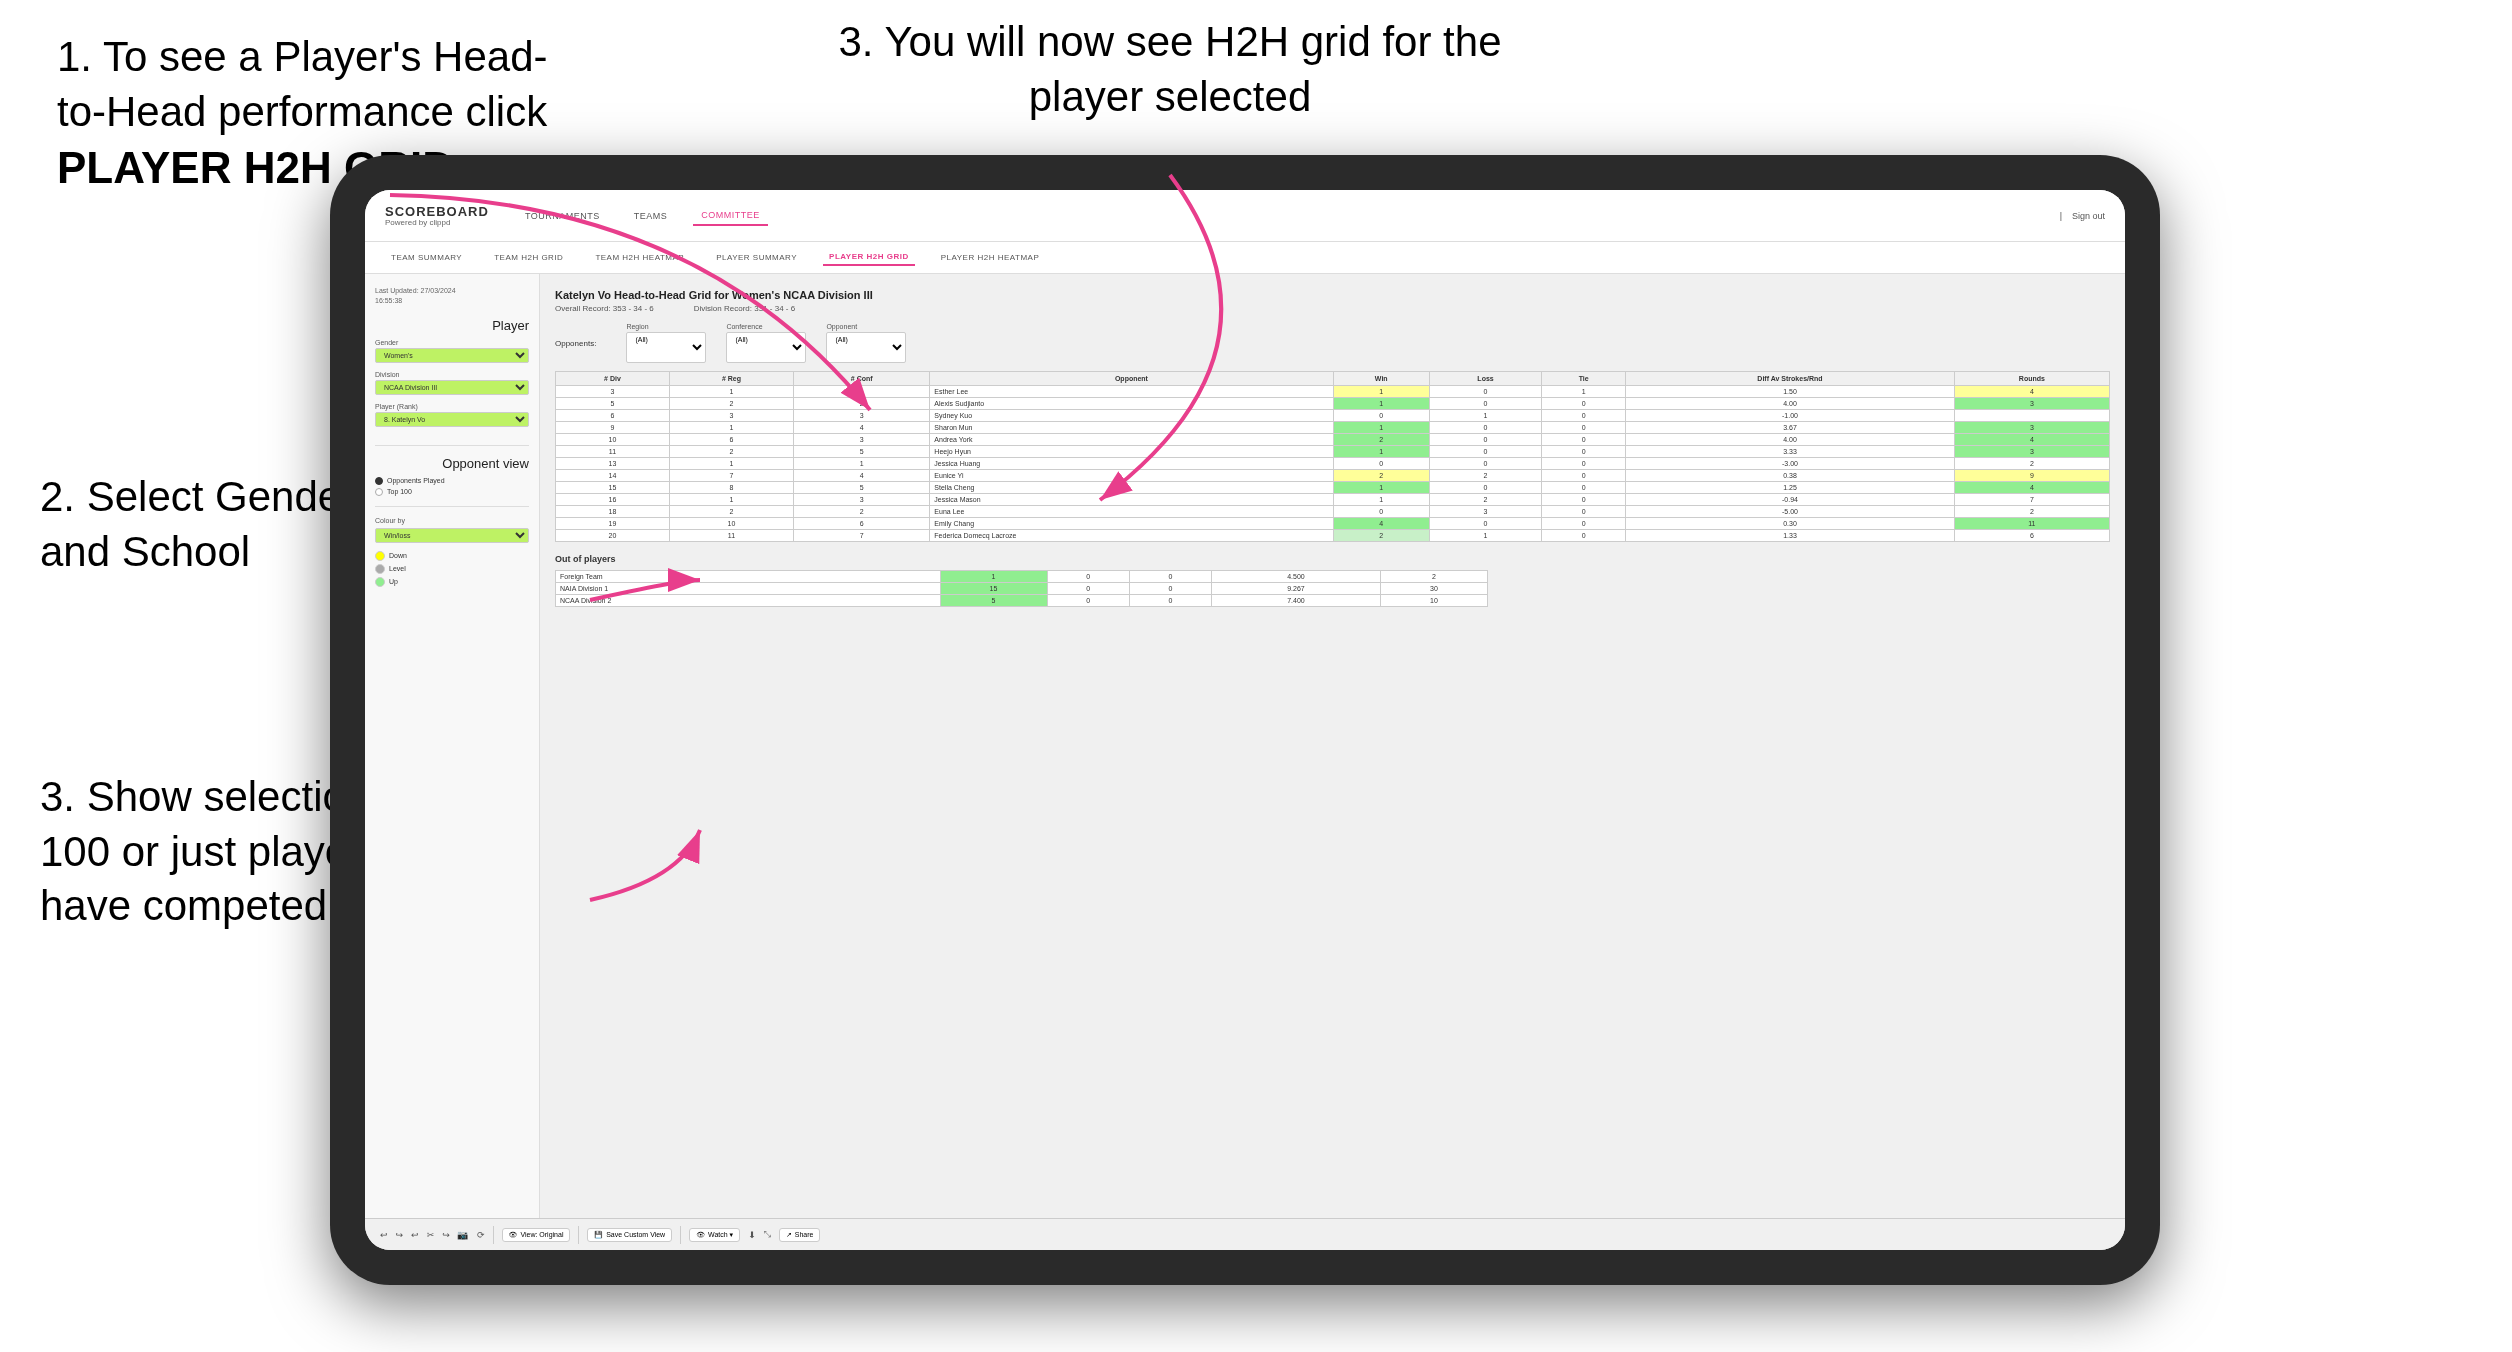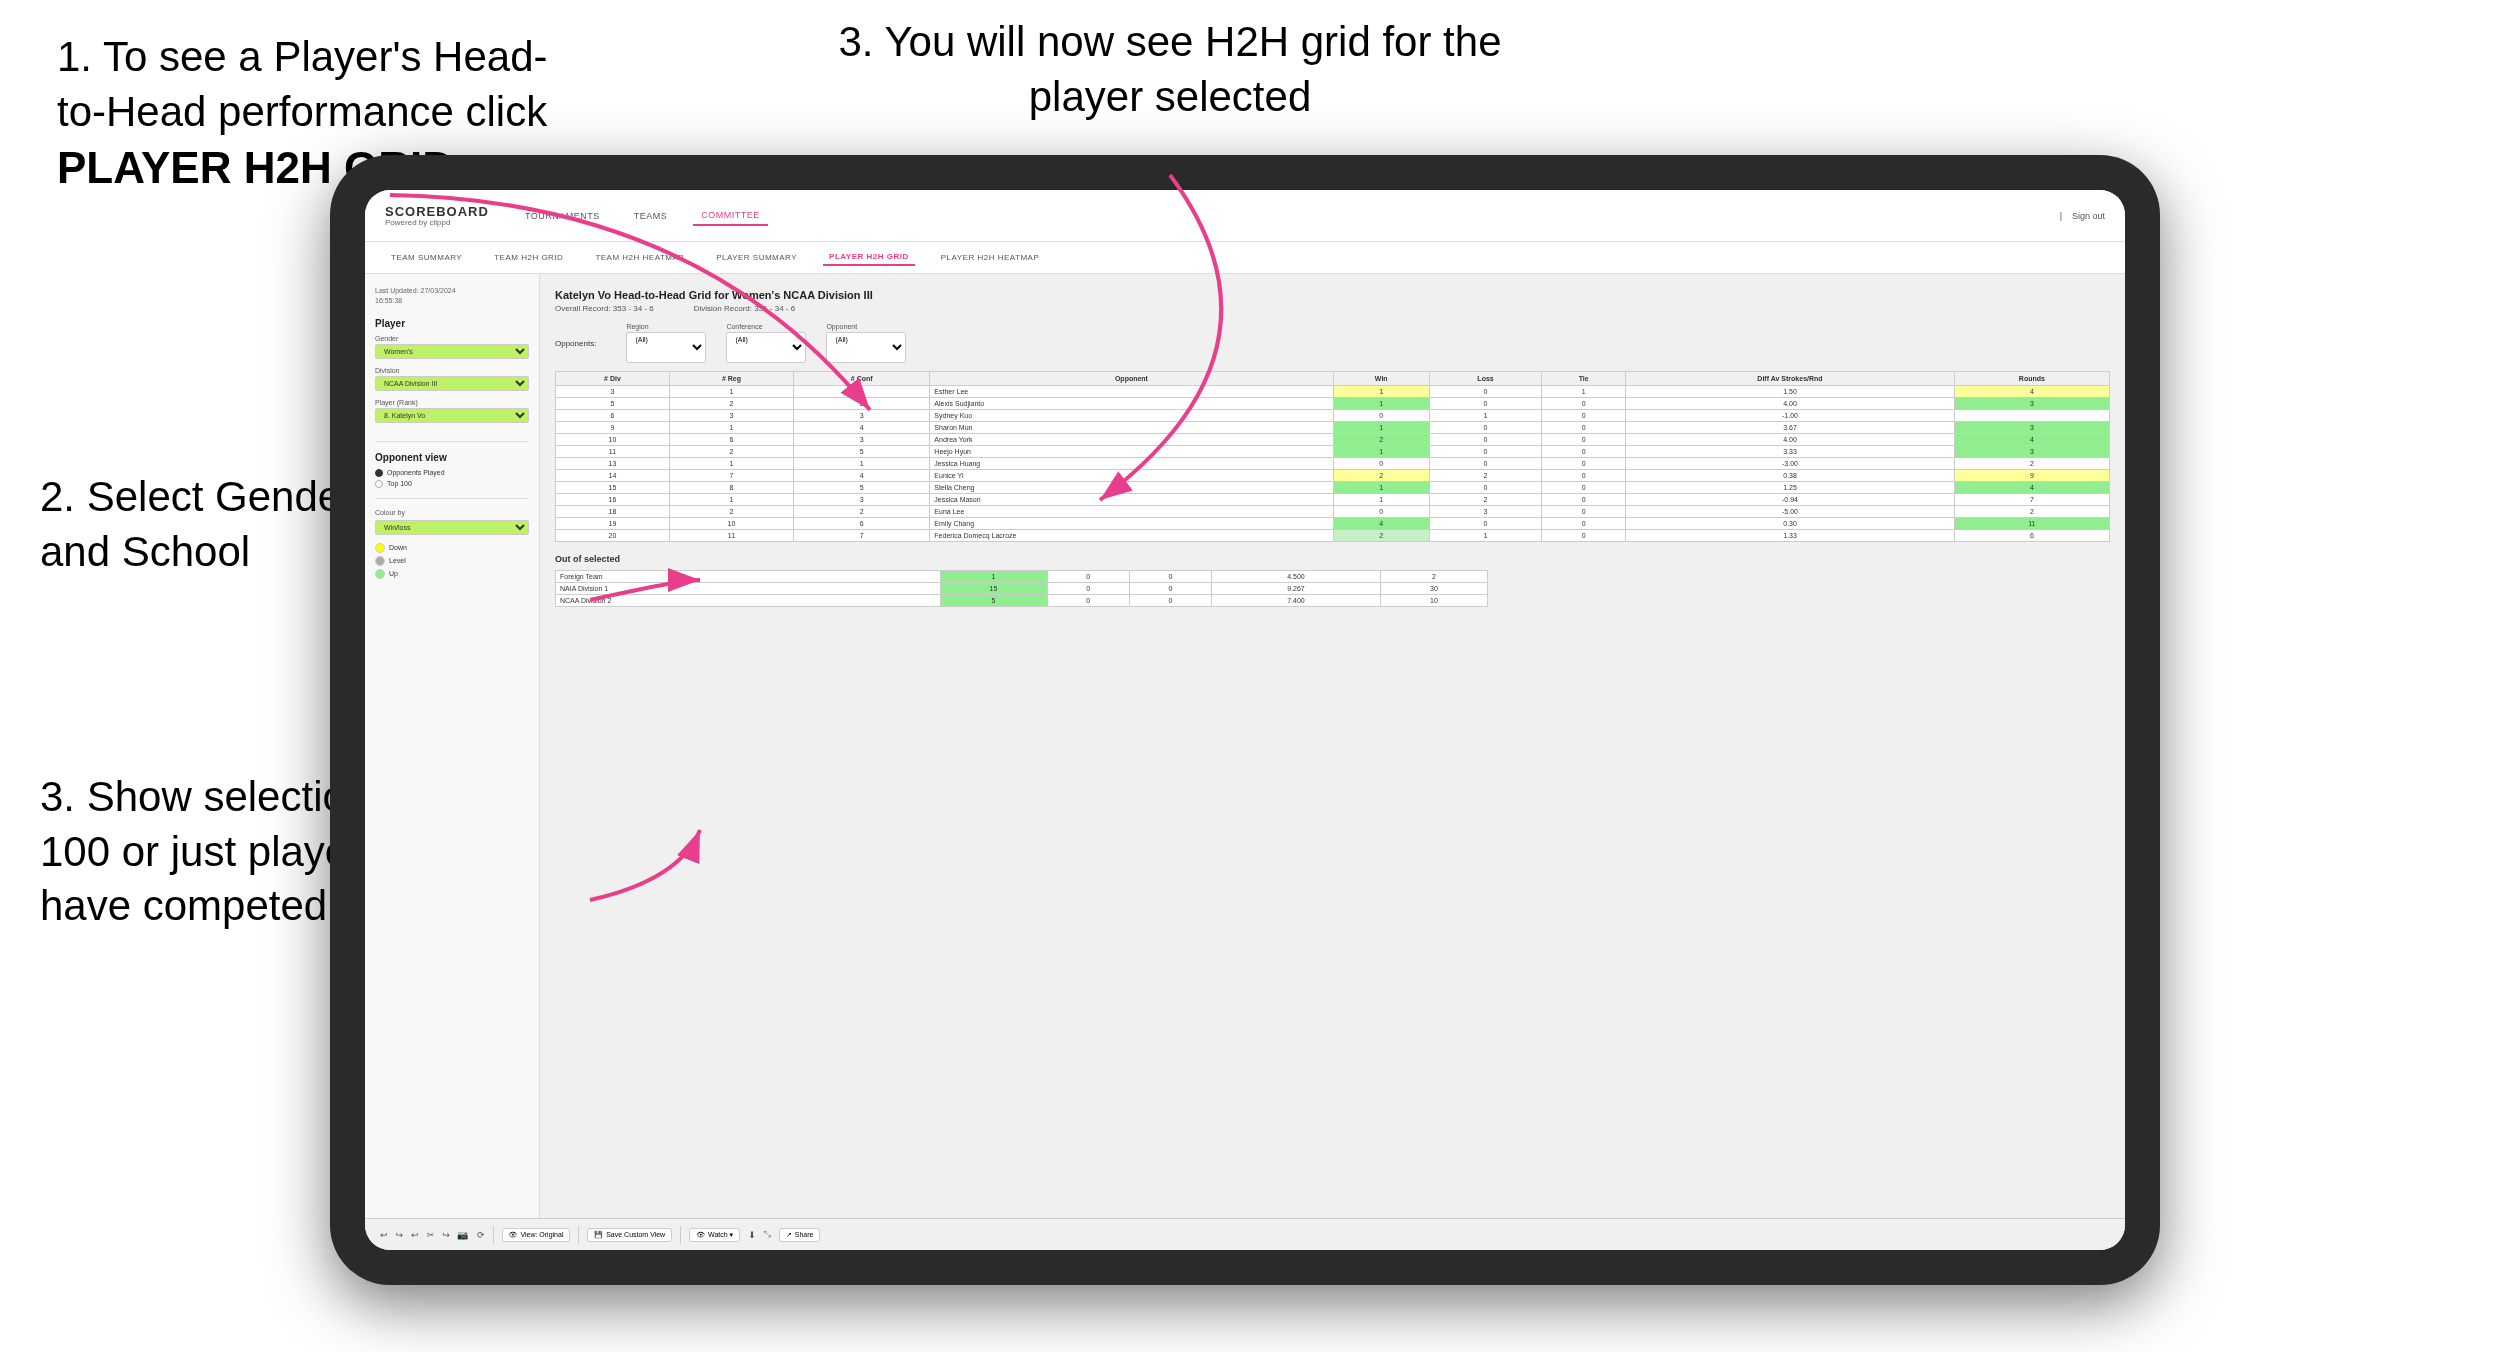--- a/index.html
+++ b/index.html
@@ -144,24 +144,25 @@
       color: #333;
       flex-shrink: 0;
     }
     .panel-timestamp {
       font-size: 7px;
       color: #666;
       margin-bottom: 12px;
       line-height: 1.4;
     }
     .panel-section-title {
-      font-size: 10px;
-      font-weight: bold;
+      font-size: 13px;
+      font-weight: normal;
       margin-bottom: 6px;
       color: #222;
+      text-align: right;
     }
     .panel-label {
       font-size: 7px;
       color: #555;
       margin-bottom: 2px;
     }
     .panel-select {
       width: 100%;
       border: 1px solid #ccc;
       background: #bef264;
@@ -646,21 +647,21 @@
                 <td class="opponent-name">Federica Domecq Lacroze</td>
                 <td style="background: rgb(200, 240, 200);">2</td>
                 <td>1</td>
                 <td>0</td>
                 <td>1.33</td>
                 <td>6</td>
               </tr>
             </tbody>
         </table>
 
-        <div class="section-title">Out of selected</div>
+        <div class="section-title">Out of players</div>
         <table class="data-table" style="width:60%;">
           <tbody id="out-of-division-body">
 
           <tr>
                 <td class="opponent-name">Foreign Team</td>
                 <td style="background: rgb(144, 238, 144);">1</td>
                 <td>0</td>
                 <td>0</td>
                 <td>4.500</td>
                 <td>2</td>

